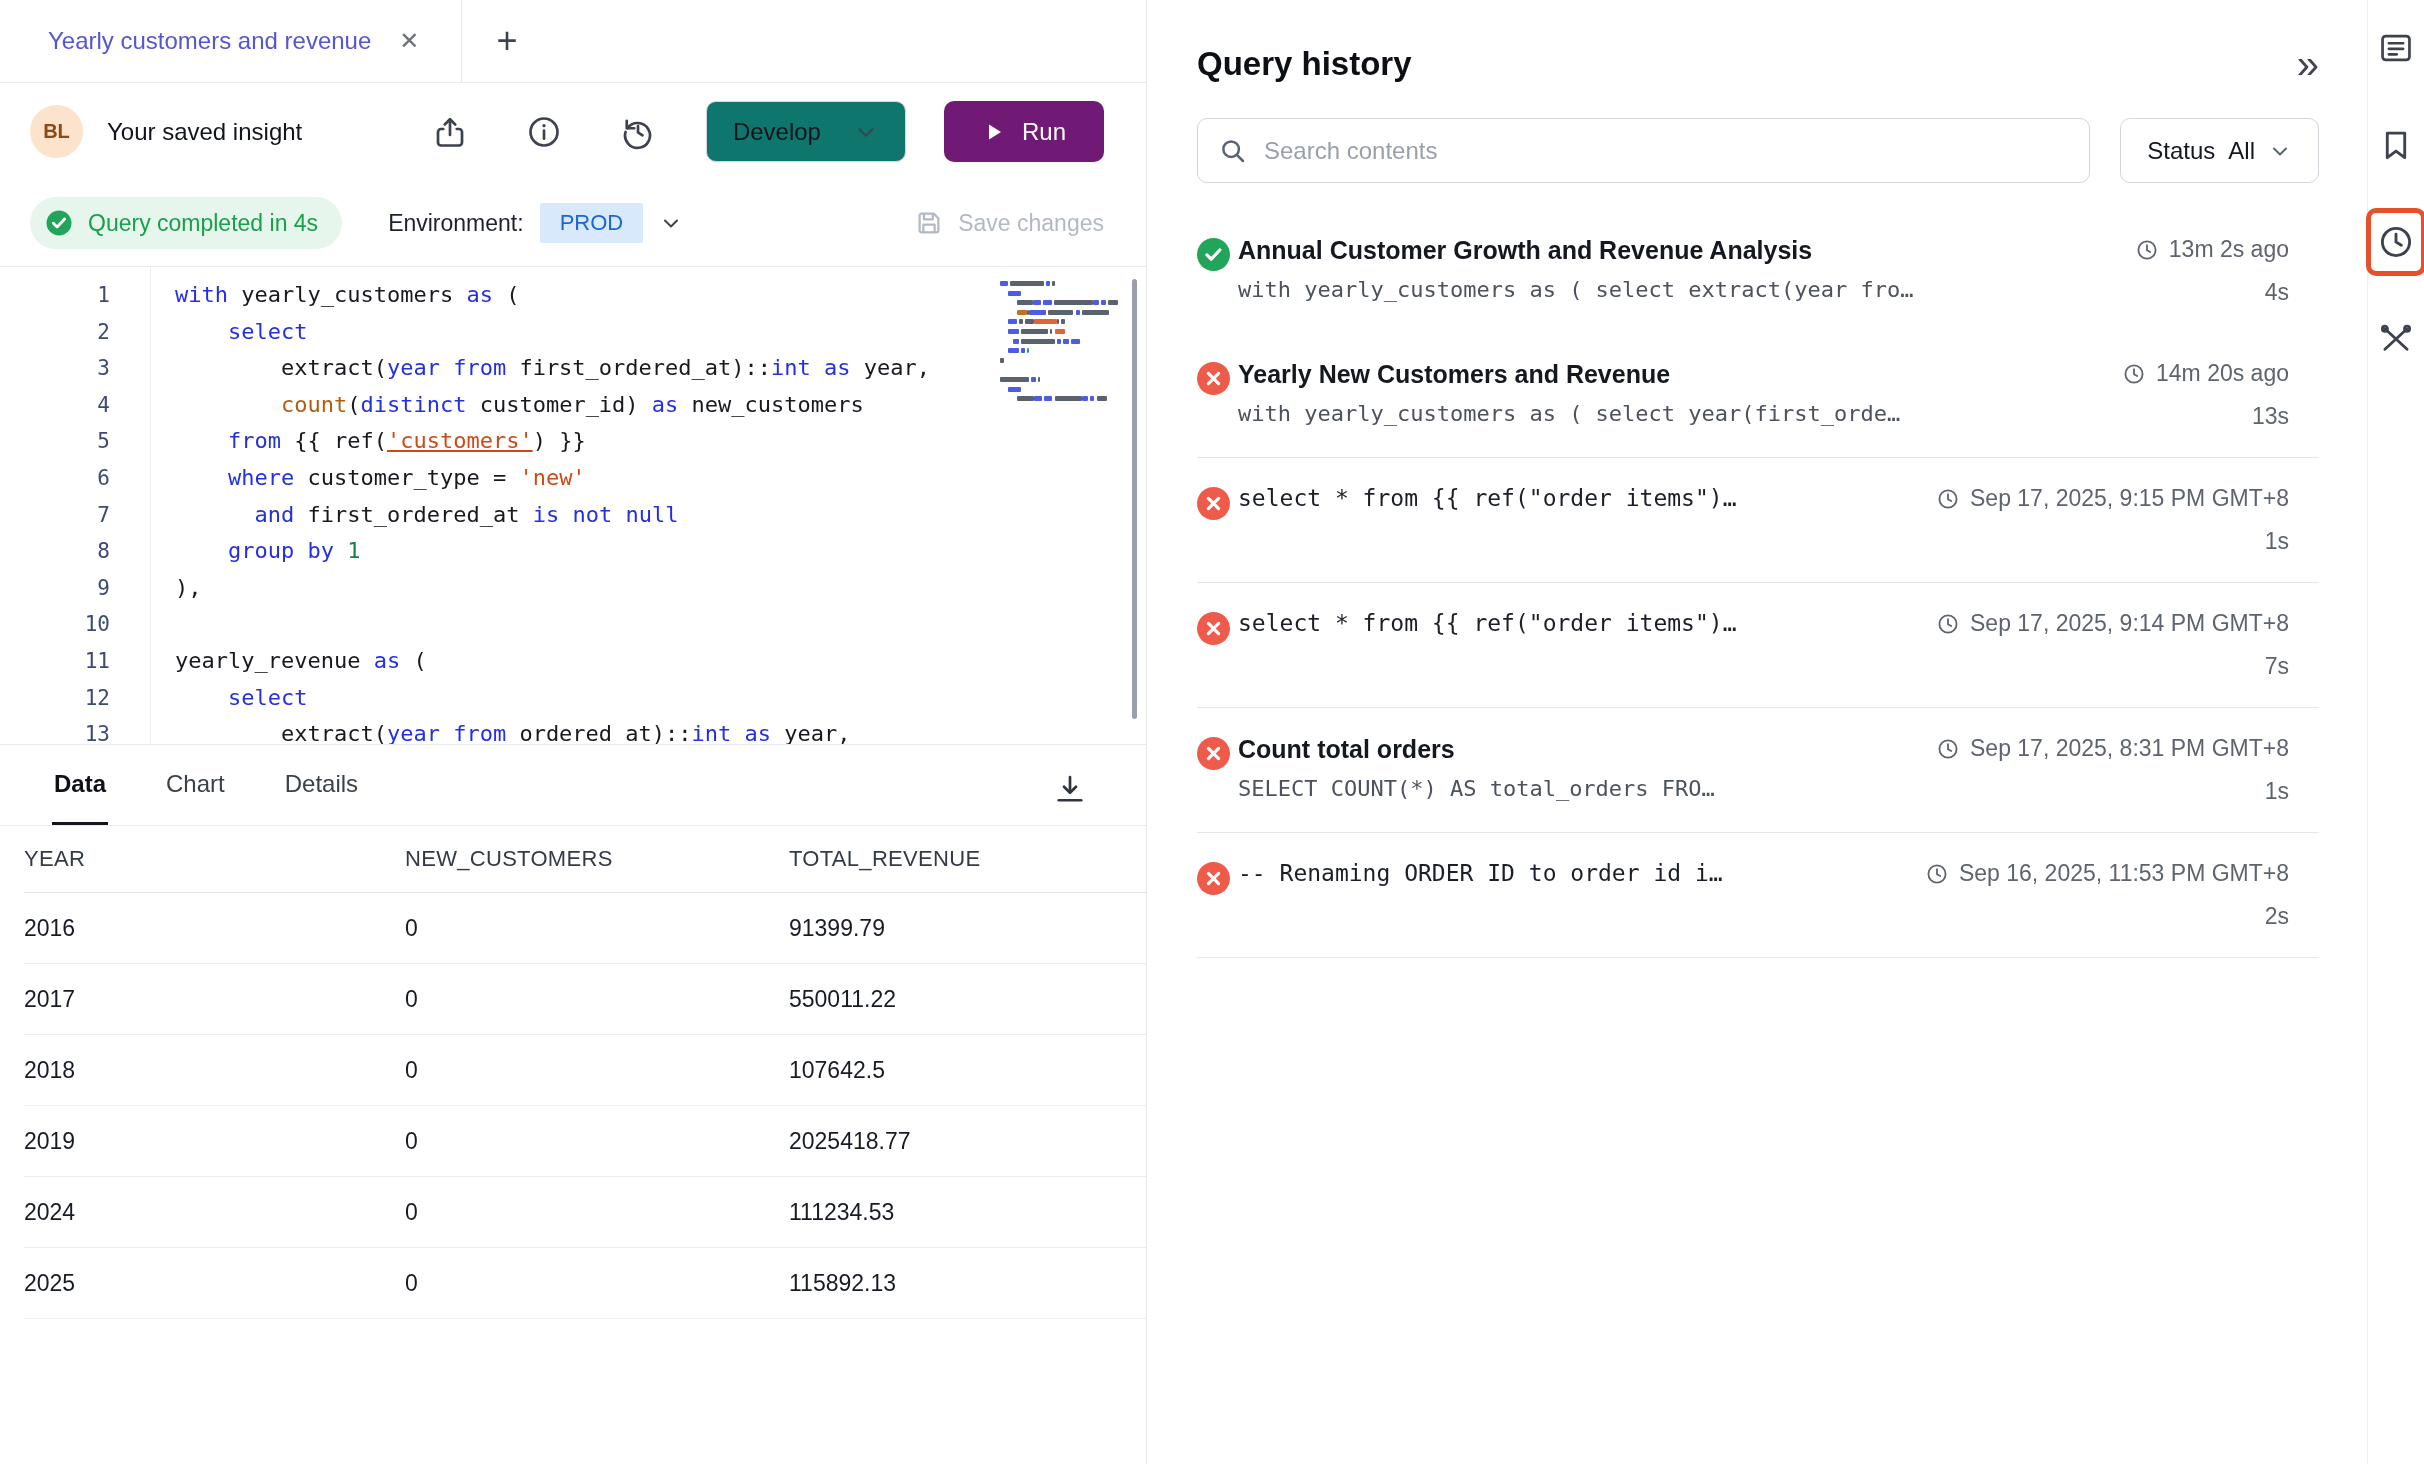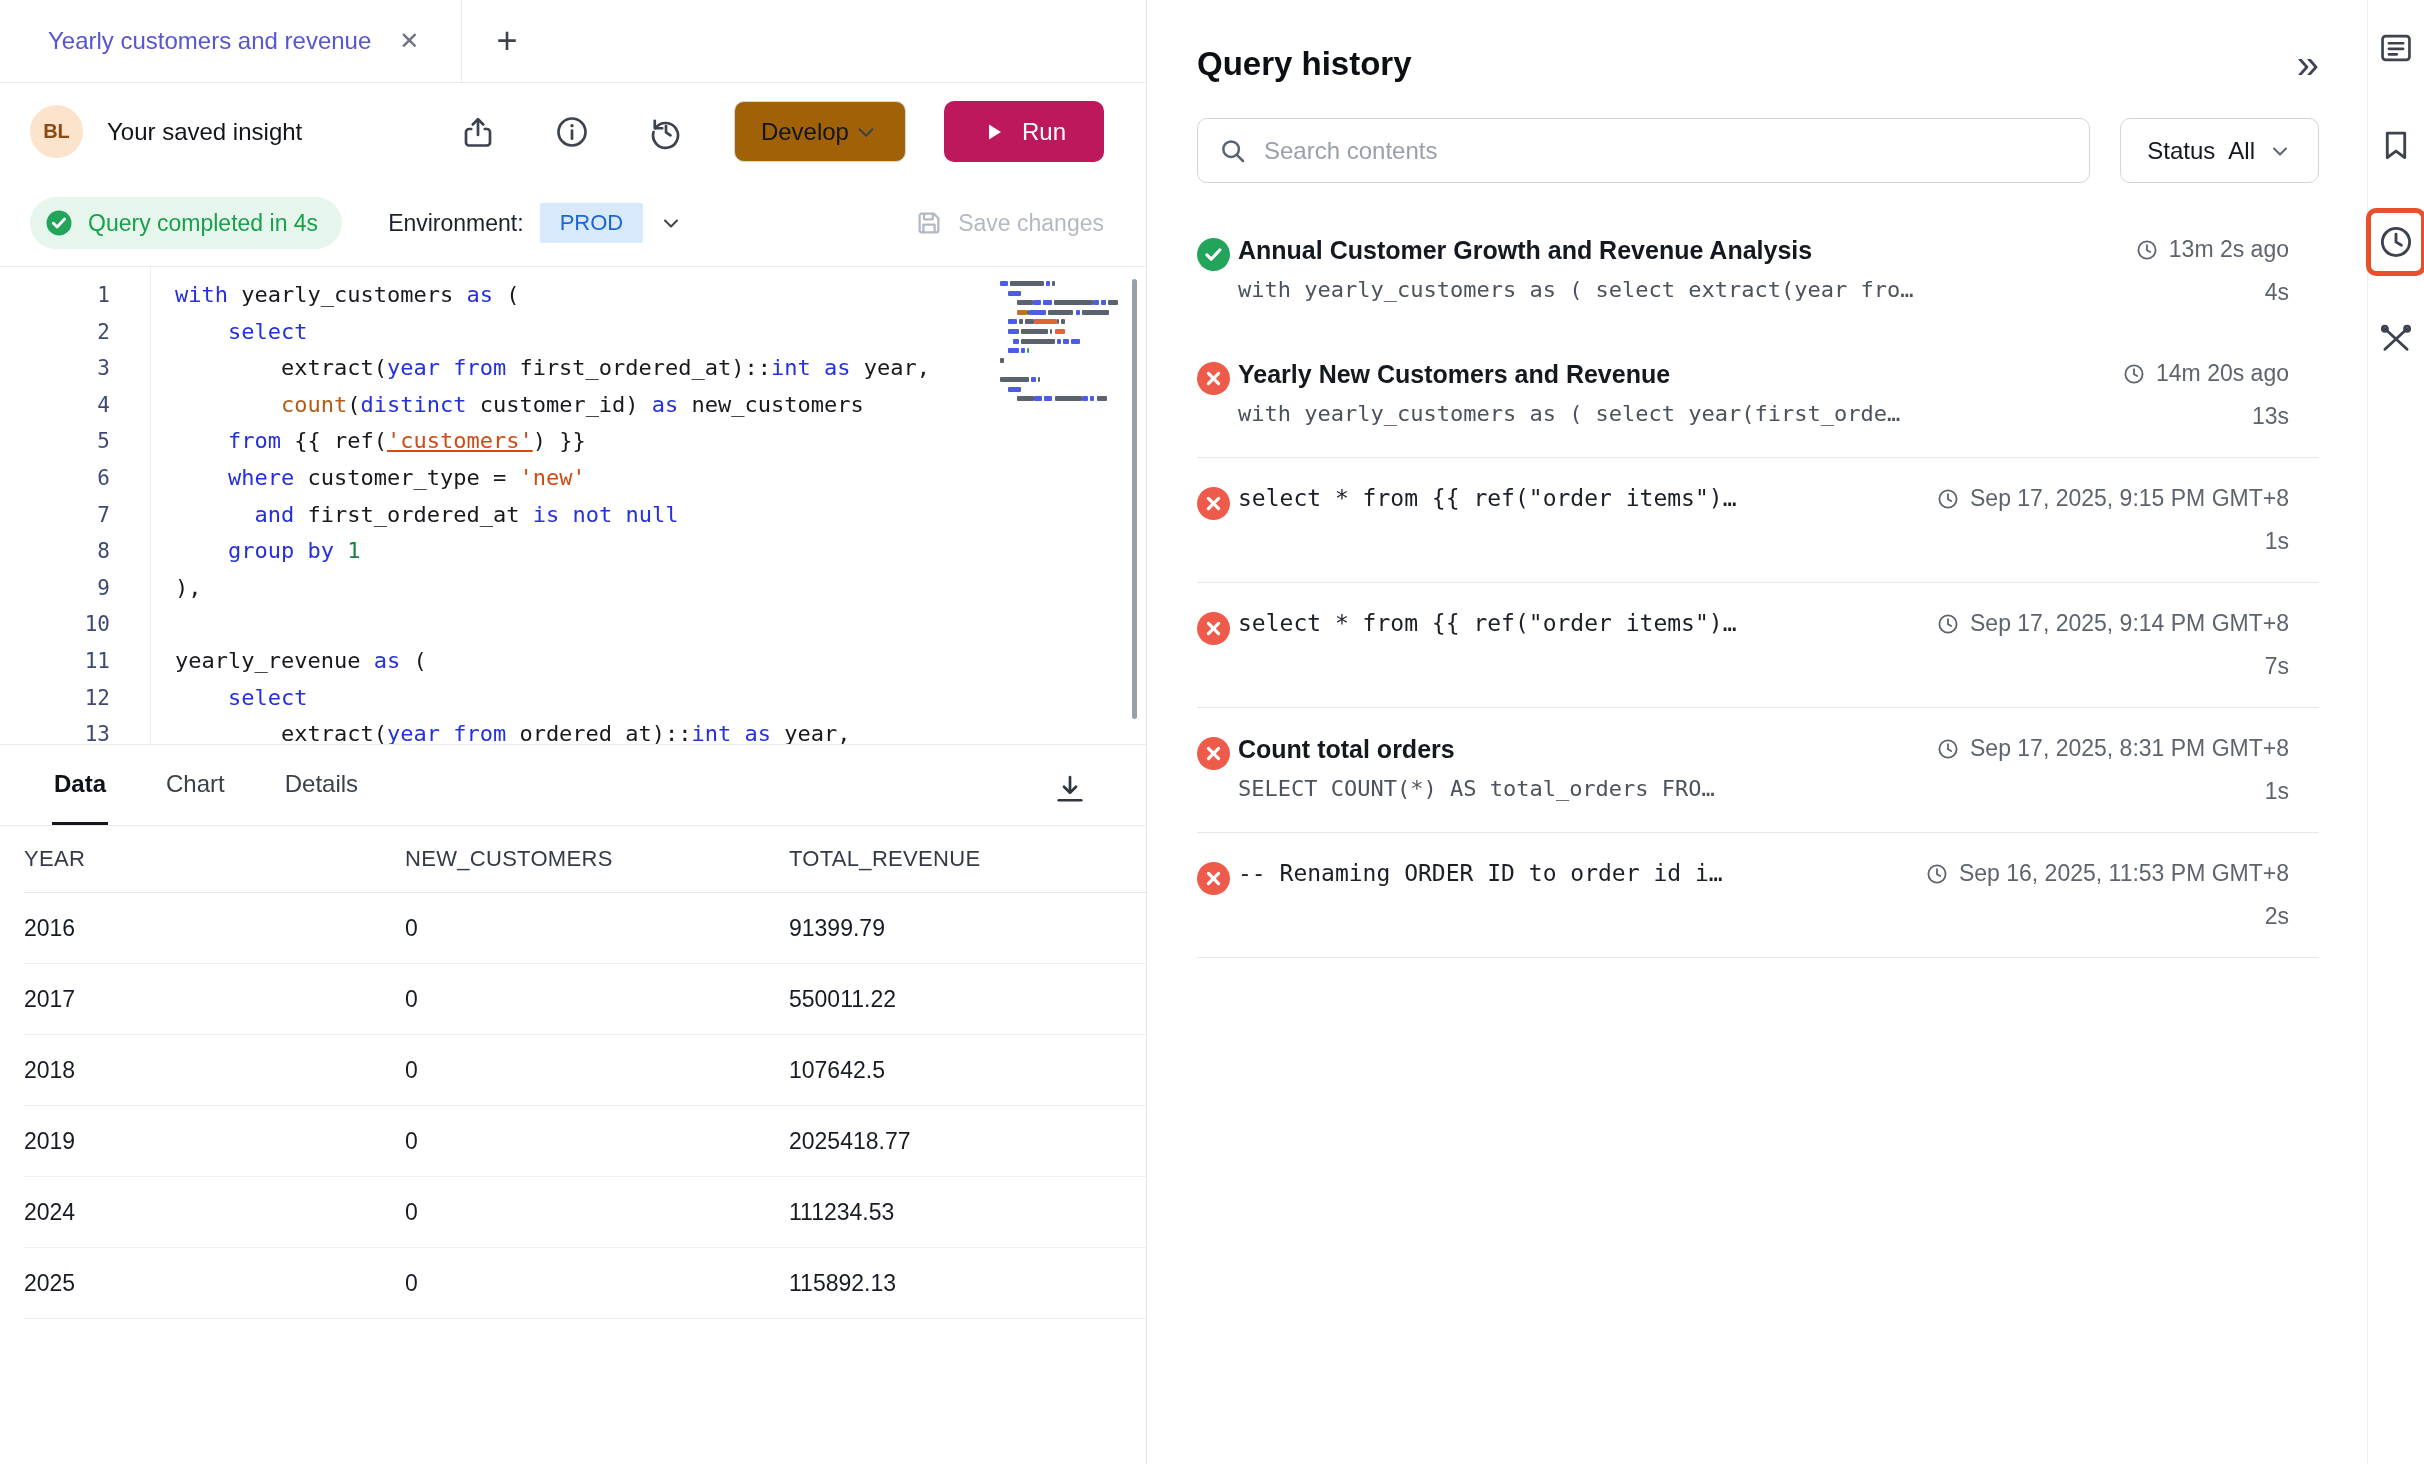--- a/index.html
+++ b/index.html
@@ -17,22 +17,22 @@
   .new-tab { align-self:center; margin-left:34px; font-size:36px; font-weight:300; color:#3c434e; background:none; border:none; cursor:pointer; line-height:1; }
 
   .header { height:97px; display:flex; align-items:center; padding:0 42px 0 30px; flex:none; }
   .avatar { width:53px; height:53px; border-radius:50%; background:#fbe3cc; color:#8a4b16;
             display:flex; align-items:center; justify-content:center; font-size:20px; font-weight:700; flex:none; }
   .doc-title { margin-left:24px; font-size:24px; color:#12151c; }
   .spacer { flex:1; }
   .icon-btn { width:48px; height:48px; border:none; background:none; display:flex; align-items:center; justify-content:center; color:#3c434e; cursor:pointer; }
   .icon-btn + .icon-btn { margin-left:46px; }
   .btn { display:flex; align-items:center; border-radius:10px; cursor:pointer; font-size:24px; font-family:inherit; }
-  .develop-btn { margin-left:44px; height:61px; padding:0 26px; gap:4px; background:#a16207; border:1px solid #d4d8de; color:#12151c; }
-  .run-btn { margin-left:38px; height:61px; padding:0 38px; gap:16px; background:#be185d; border:none; color:#fff; font-weight:500; }
+  .develop-btn { margin-left:44px; height:61px; padding:0 26px; gap:32px; background:#0f766e; border:1px solid #d4d8de; color:#12151c; }
+  .run-btn { margin-left:38px; height:61px; padding:0 38px; gap:16px; background:#701a75; border:none; color:#fff; font-weight:500; }
 
   .status-row { height:87px; display:flex; align-items:center; padding:0 42px 0 30px; border-bottom:1px solid #e8eaec; flex:none; }
   .query-pill { display:flex; align-items:center; gap:14px; height:52px; padding:0 24px 0 14px; border-radius:26px;
                 background:#e7f6ec; color:#18a04a; font-size:23px; font-weight:500; }
   .env { margin-left:46px; display:flex; align-items:center; gap:16px; font-size:23px; color:#1c212b; cursor:pointer; }
   .env-pill { background:#d8e9fc; color:#1b66d4; font-size:22px; font-weight:500; padding:7px 20px; border-radius:2px; }
   .save { display:flex; align-items:center; gap:14px; color:#b3b9c3; font-size:23px; }
 
   
   .editor { height:478px; display:flex; position:relative; overflow:hidden; flex:none; border-bottom:1px solid #e8eaec;

